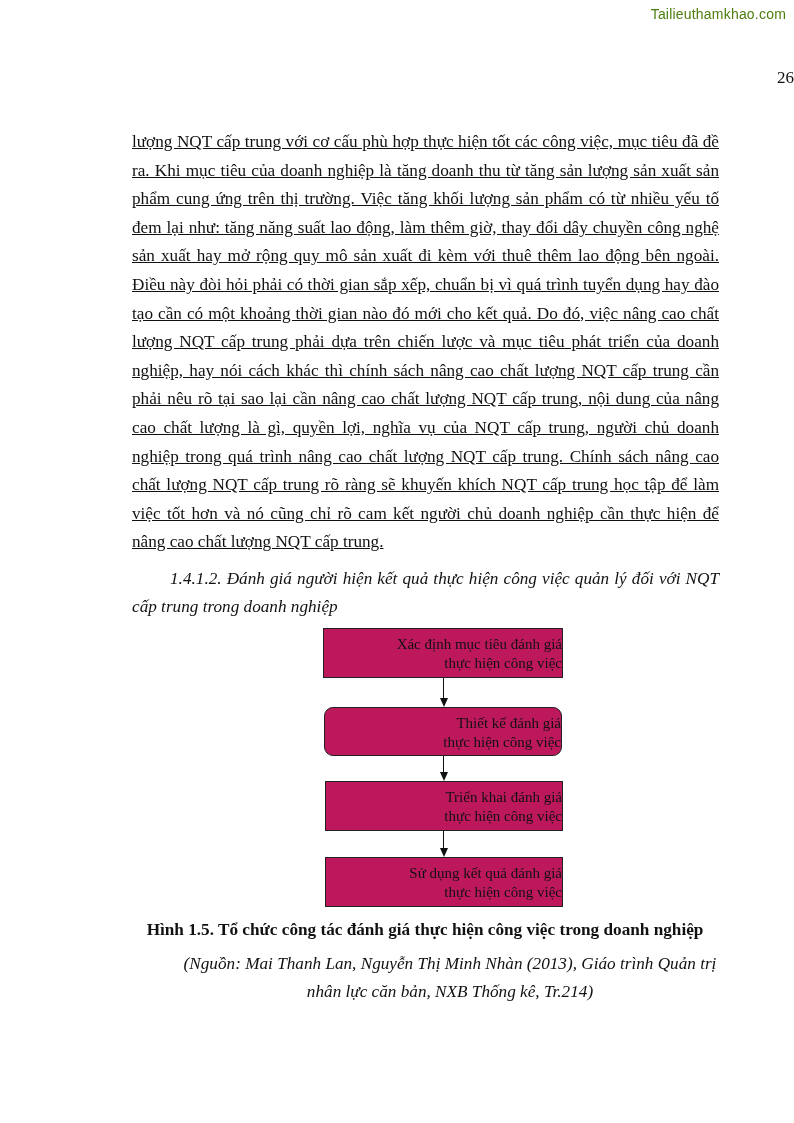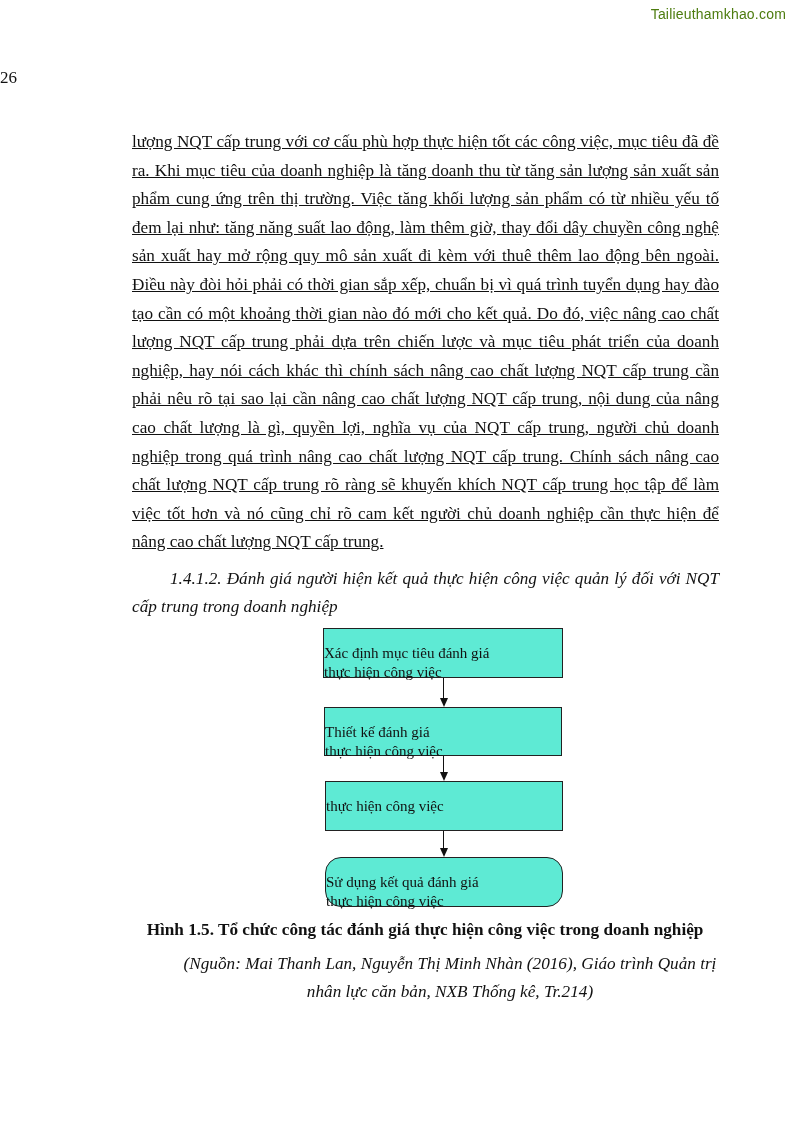--- a/index.html
+++ b/index.html
@@ -1,29 +1,29 @@
 <!DOCTYPE html>
 <html><head>
   <meta charset="utf-8">
   <style>
     html, body { margin: 0; padding: 0; background: #ffffff; }
     body { width: 794px; height: 1123px; position: relative; overflow: hidden;
            font-family: "Liberation Serif", "DejaVu Serif", serif; color: #111; }
     .watermark { position: absolute; top: 6px; right: 8px; font-family: "Liberation Sans", sans-serif;
                  font-size: 14px; color: #4d7c0f; letter-spacing: 0.2px; }
-    .page-number { position: absolute; top: 68px; left: 0; width: 100%; text-align: left;
+    .page-number { position: absolute; top: 68px; left: 0; width: 100%; text-align: right;
                    font-size: 17px; }
     .body-text { position: absolute; top: 128px; left: 132px; width: 587px; font-size: 17.2px;
                  line-height: 28.6px; text-align: justify; text-decoration: underline; }
     .subheading { position: absolute; top: 565px; left: 132px; width: 587px; font-size: 17.2px;
                   line-height: 28px; font-style: italic; text-align: justify; }
     .subheading .indent { display: inline-block; width: 38px; }
     .flow { position: absolute; left: 0; top: 0; width: 794px; height: 1123px; }
-    .box { position: absolute; border: 1.3px solid #222; background: #5eead4; box-sizing: border-box;
-           text-align: left; font-size: 15px; line-height: 19px; padding-top: 15px; color: #111; }
+    .box { position: absolute; border: 1.3px solid #222; background: #be185d; box-sizing: border-box;
+           text-align: right; font-size: 15px; line-height: 19px; padding-top: 6px; color: #111; }
     .arrow-line { position: absolute; width: 1.3px; background: #111; }
     .arrow-head { position: absolute; width: 0; height: 0; border-left: 4px solid transparent;
                   border-right: 4px solid transparent; border-top: 9px solid #111; }
     .caption { position: absolute; top: 920px; left: 0; width: 850px; text-align: center;
                font-weight: bold; font-size: 17.2px; }
     .source { position: absolute; top: 950px; left: 170px; width: 560px; font-style: italic;
               font-size: 17.2px; line-height: 28px; text-align: center; }
   </style>
 </head>
 <body>
@@ -37,34 +37,35 @@
 <div class="subheading"><span class="indent"></span><span>1.4.1.2. Đánh giá người hiện kết quả thực hiện công việc quản lý đối với NQT cấp trung trong doanh nghiệp</span></div>
 
 <div class="flow">
   <div class="box" style="left:323px; top:628px; width:240px; height:50px;">
     <div>Xác định mục tiêu đánh giá</div>
     <div>thực hiện công việc</div>
   </div>
   <div class="arrow-line" style="left:443px; top:678px; height:21px;"></div>
   <div class="arrow-head" style="left:439.5px; top:698px;"></div>
 
-  <div class="box" style="left:324px; top:707px; width:238px; height:49px;">
+  <div class="box" style="left:324px; top:707px; width:238px; height:49px;border-radius:9px;">
     <div>Thiết kế đánh giá</div>
     <div>thực hiện công việc</div>
   </div>
   <div class="arrow-line" style="left:443px; top:756px; height:17px;"></div>
   <div class="arrow-head" style="left:439.5px; top:772px;"></div>
 
   <div class="box" style="left:325px; top:781px; width:238px; height:50px;">
+    <div>Triển khai đánh giá</div>
     <div>thực hiện công việc</div>
   </div>
   <div class="arrow-line" style="left:443px; top:831px; height:18px;"></div>
   <div class="arrow-head" style="left:439.5px; top:848px;"></div>
 
-  <div class="box" style="left:325px; top:857px; width:238px; height:50px;border-radius:16px;">
+  <div class="box" style="left:325px; top:857px; width:238px; height:50px;">
     <div>Sử dụng kết quả đánh giá</div>
     <div>thực hiện công việc</div>
   </div>
 </div>
 
 <div class="caption" style="left:0; width:850px;">Hình 1.5. Tổ chức công tác đánh giá thực hiện công việc trong doanh nghiệp</div>
 
-<div class="source">(Nguồn: Mai Thanh Lan, Nguyễn Thị Minh Nhàn (2016), Giáo trình Quản trị nhân lực căn bản, NXB Thống kê, Tr.214)</div>
+<div class="source">(Nguồn: Mai Thanh Lan, Nguyễn Thị Minh Nhàn (2013), Giáo trình Quản trị nhân lực căn bản, NXB Thống kê, Tr.214)</div>
 
 </body></html>

